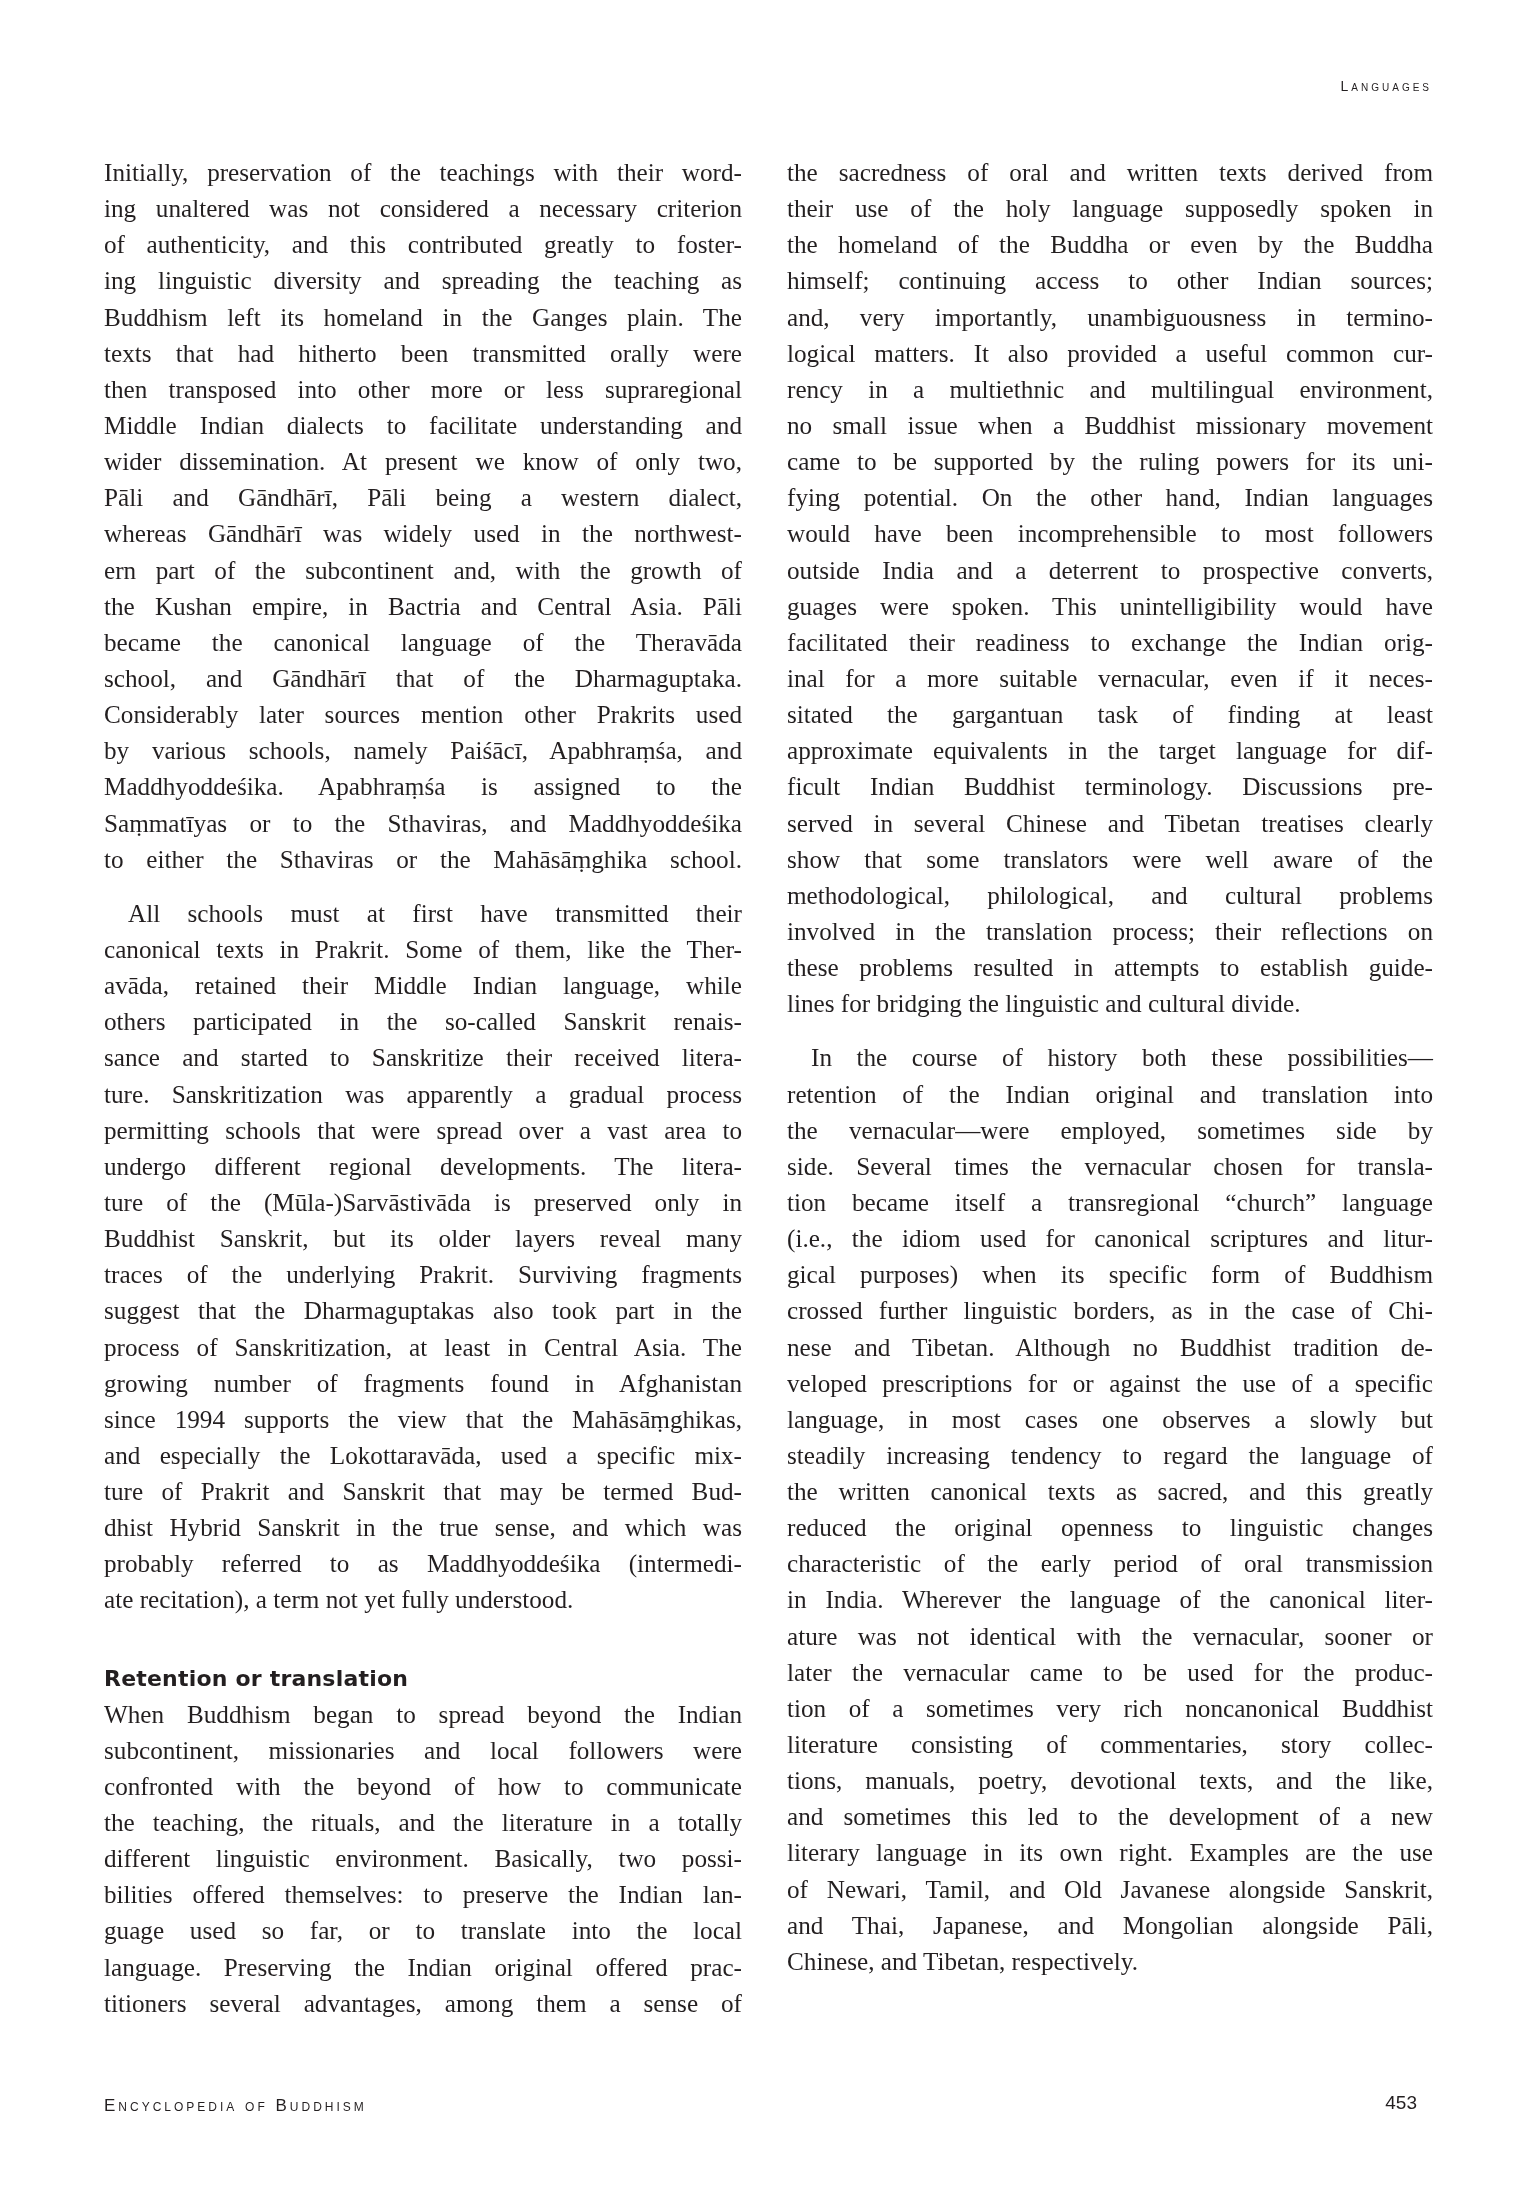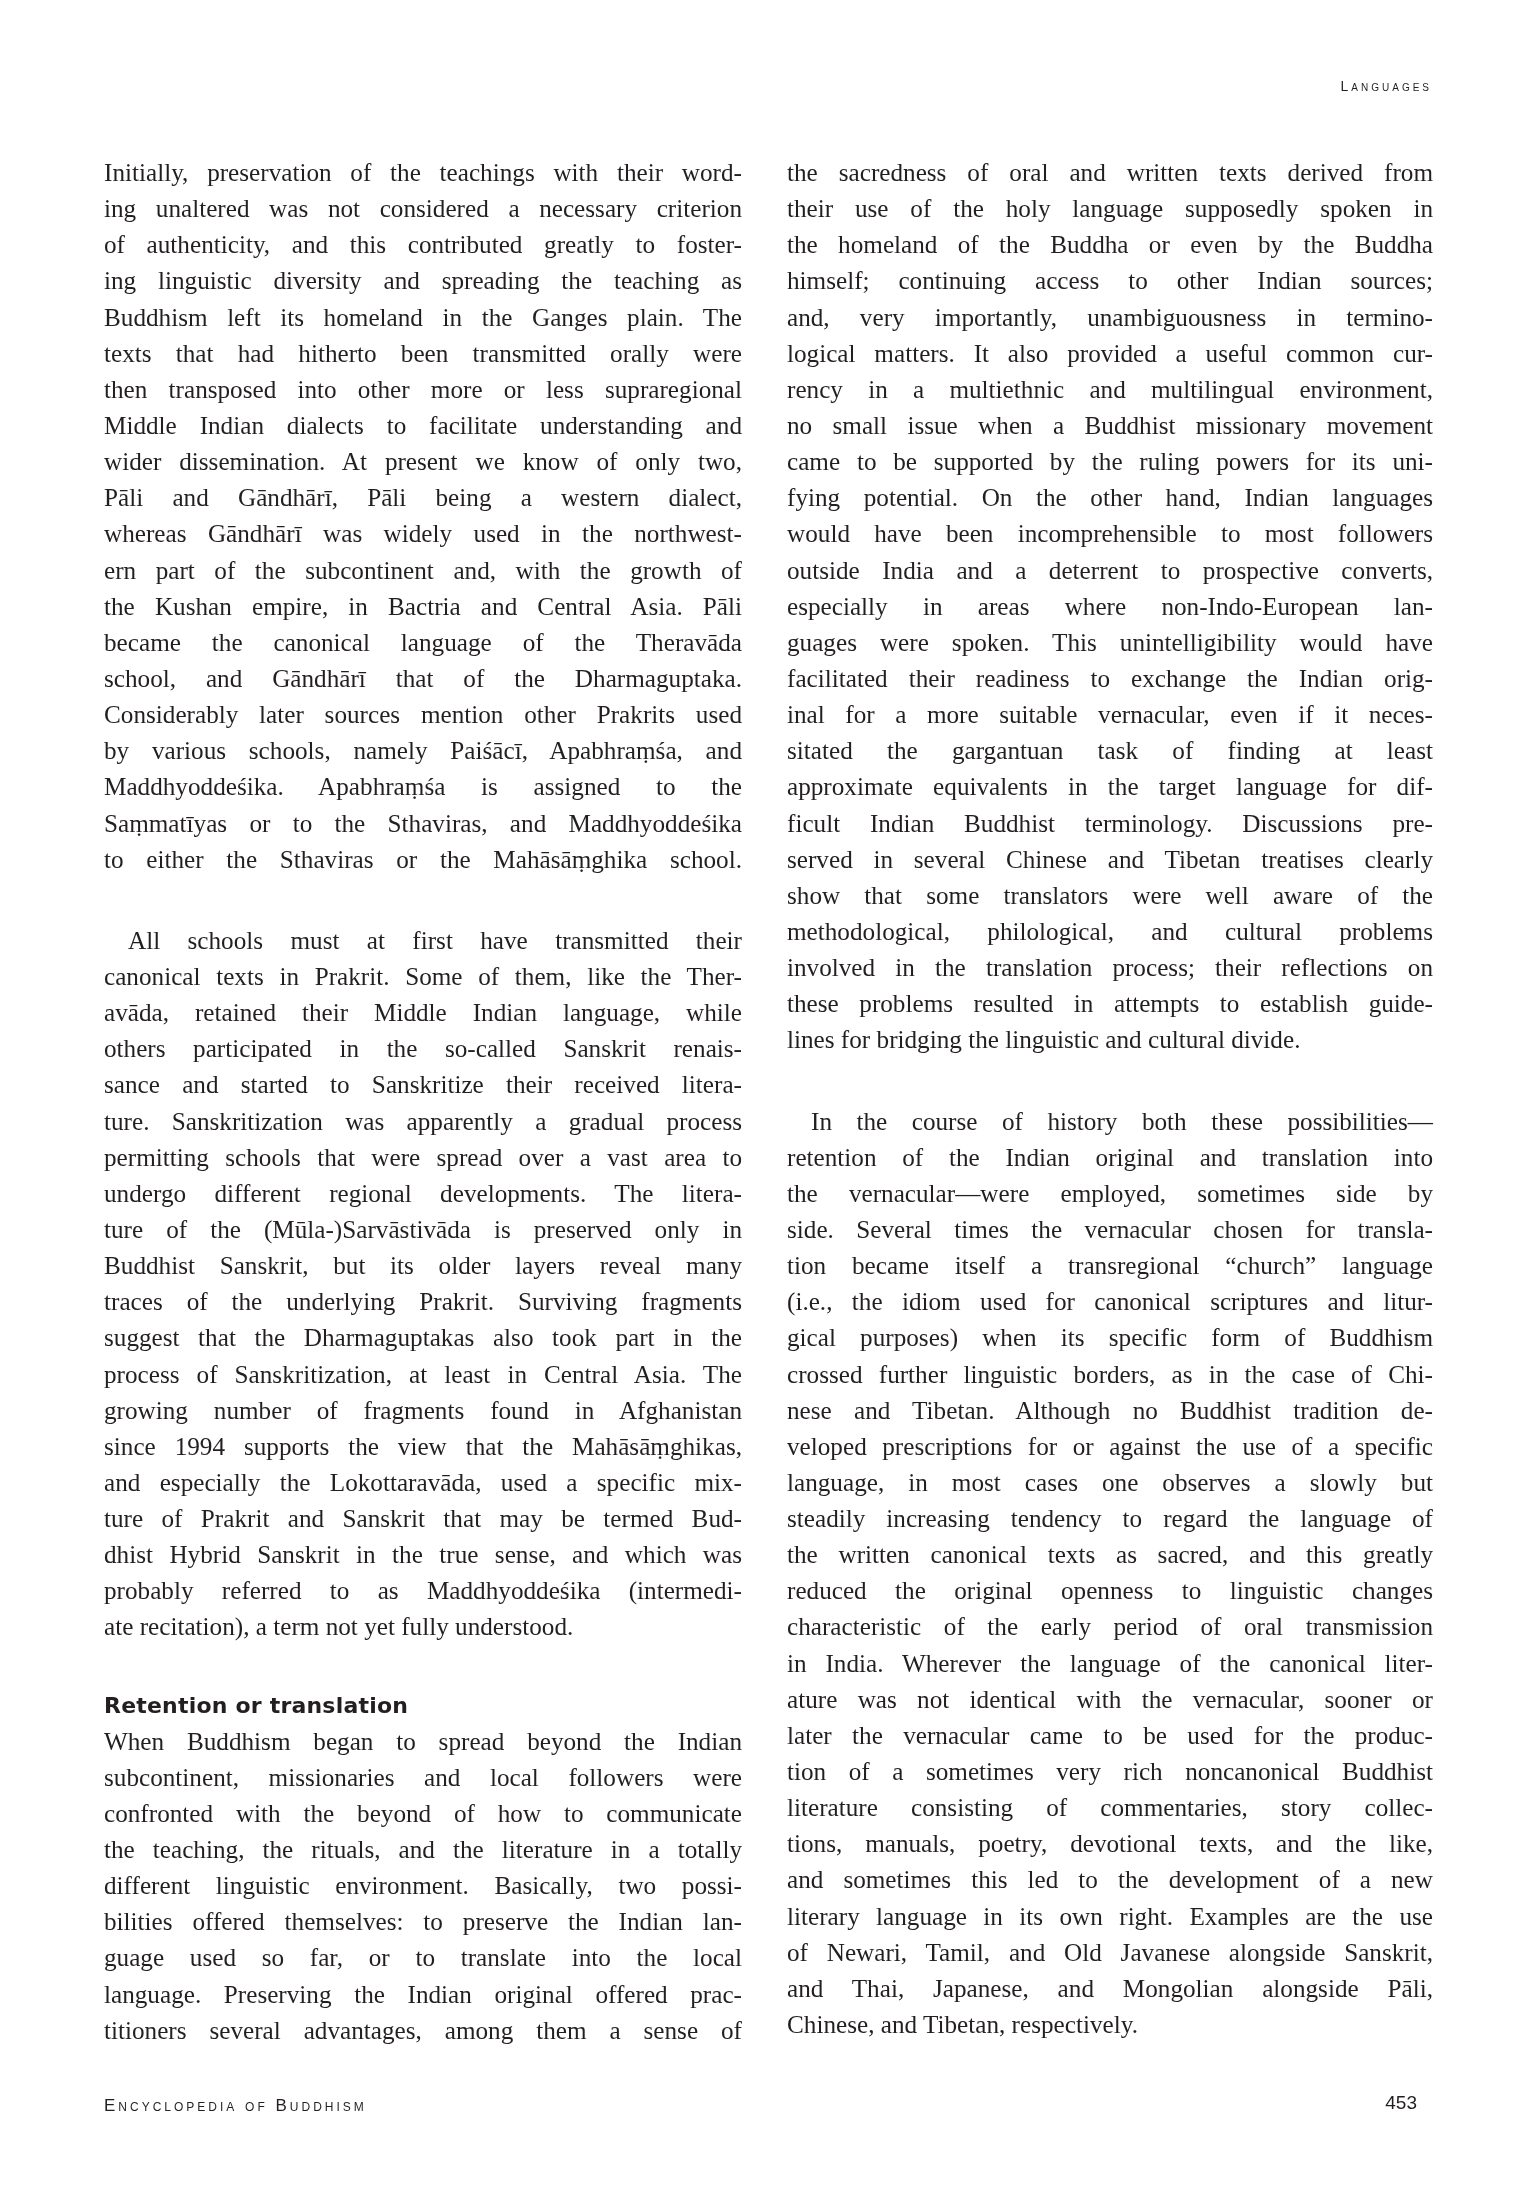--- a/index.html
+++ b/index.html
@@ -3,21 +3,21 @@
 <meta charset="utf-8">
 <style>
   html, body { margin: 0; padding: 0; background: #ffffff; }
   body { width: 1522px; height: 2200px; position: relative; overflow: hidden; color: #231f20; font-family: "Liberation Serif", "DejaVu Serif", serif; }
   .running-head { position: absolute; top: 78px; right: 90px; font-family: "Liberation Sans", "DejaVu Sans", sans-serif; font-size: 14px; letter-spacing: 3px; font-variant: small-caps; color: #231f20; }
   .col { position: absolute; top: 155px; font-size: 25.2px; line-height: 36.15px; }
   .col-left { left: 104px; width: 638px; }
   .col-right { left: 787px; width: 646px; }
   .line { display: block; text-align: justify; text-align-last: justify; white-space: nowrap; height: 36.15px; overflow: visible; }
   .line.last { text-align-last: left; }
-  .line.indent { padding-left: 24px; margin-top: 27px; }
+  .line.indent { padding-left: 24px; }
   .para-gap { height: 18px; }
   .section-gap { height: 42px; }
   .heading { font-family: "DejaVu Sans", "Liberation Sans", sans-serif; font-weight: bold; font-size: 22px; line-height: 36px; height: 36px; letter-spacing: 0.2px; }
   .sc { font-variant: small-caps; text-align: center; }
   .footer-left { position: absolute; top: 2096px; left: 104px; font-family: "Liberation Sans", "DejaVu Sans", sans-serif; font-size: 17px; letter-spacing: 3px; color: #231f20; }
   .footer-right { position: absolute; top: 2092px; right: 105px; font-family: "Liberation Sans", "DejaVu Sans", sans-serif; font-size: 19px; color: #231f20; }
 </style>
 </head>
 <body>
 
@@ -93,21 +93,20 @@
     <span class="line">the homeland of the Buddha or even by the Buddha</span>
     <span class="line">himself; continuing access to other Indian sources;</span>
     <span class="line">and, very importantly, unambiguousness in termino-</span>
     <span class="line">logical matters. It also provided a useful common cur-</span>
     <span class="line">rency in a multiethnic and multilingual environment,</span>
     <span class="line">no small issue when a Buddhist missionary movement</span>
     <span class="line">came to be supported by the ruling powers for its uni-</span>
     <span class="line">fying potential. On the other hand, Indian languages</span>
     <span class="line">would have been incomprehensible to most followers</span>
     <span class="line">outside India and a deterrent to prospective converts,</span>
-    <span class="line">especially in areas where non-Indo-European lan-</span>
     <span class="line">guages were spoken. This unintelligibility would have</span>
     <span class="line">facilitated their readiness to exchange the Indian orig-</span>
     <span class="line">inal for a more suitable vernacular, even if it neces-</span>
     <span class="line">sitated the gargantuan task of finding at least</span>
     <span class="line">approximate equivalents in the target language for dif-</span>
     <span class="line">ficult Indian Buddhist terminology. Discussions pre-</span>
     <span class="line">served in several Chinese and Tibetan treatises clearly</span>
     <span class="line">show that some translators were well aware of the</span>
     <span class="line">methodological, philological, and cultural problems</span>
     <span class="line">involved in the translation process; their reflections on</span>

